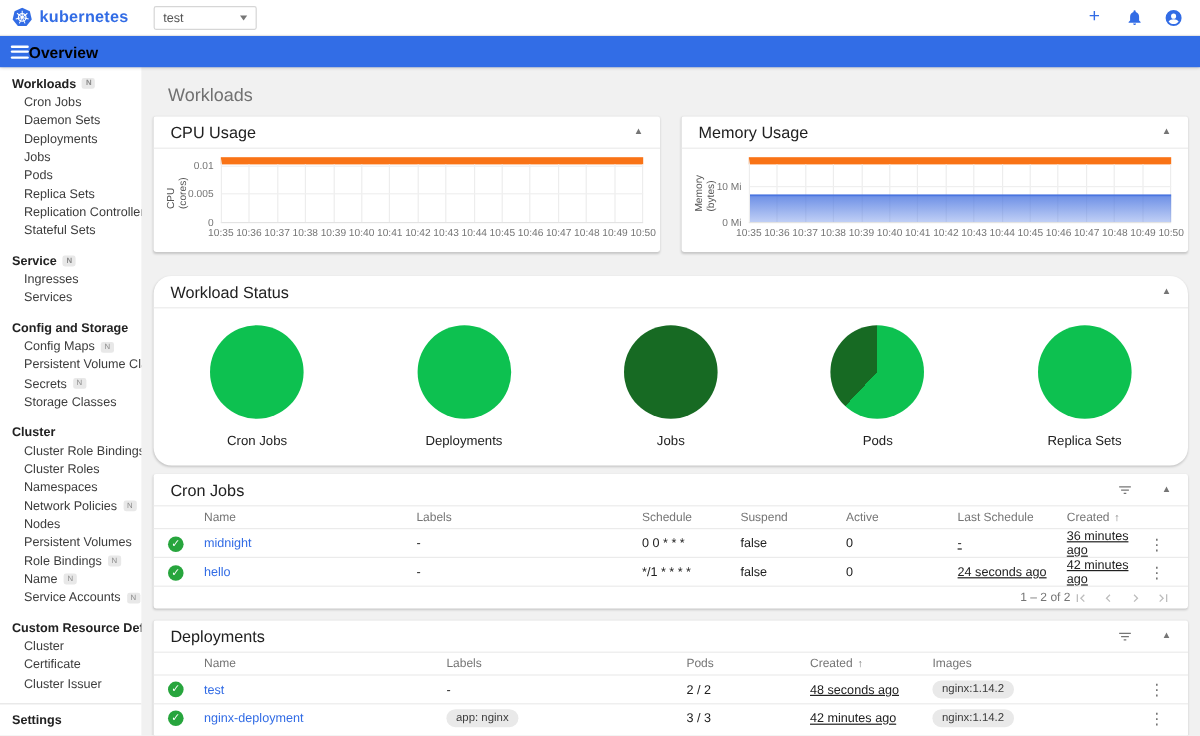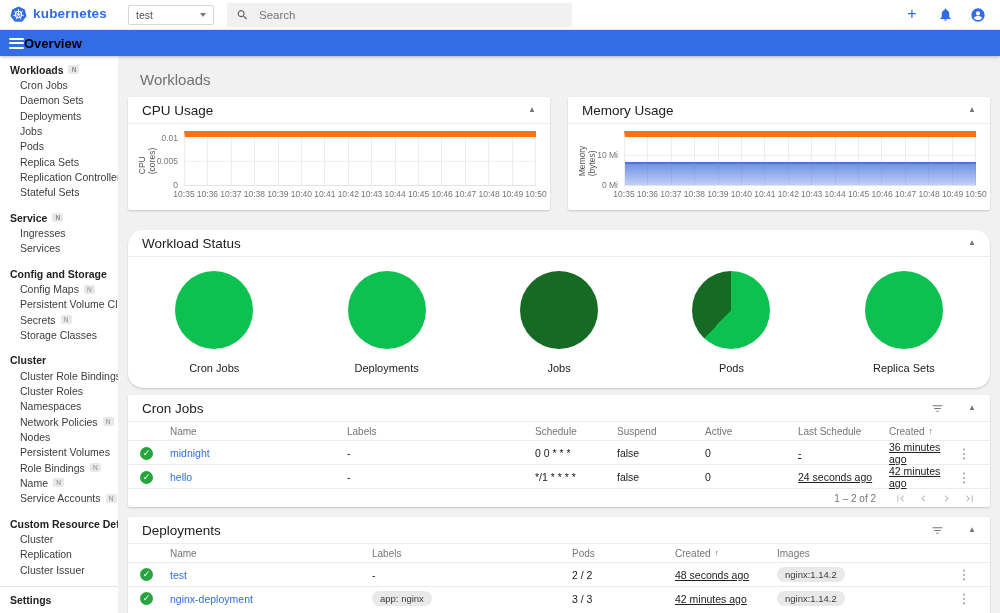--- a/index.html
+++ b/index.html
@@ -72,47 +72,41 @@
   .dep-grid { grid-template-columns:30px 202px 200px 103px 102px 1fr 24px; }
   .t-hdr { height:18px; font-size:10px; color:#757575; }
   .t-row { height:24px; font-size:10.5px; color:#212121; border-top:1px solid #ebebeb; }
   .sort-wrap { display:flex; align-items:center; gap:4px; }
   .sort-arrow { font-size:9px; color:#757575; }
   .ok-icon { width:13px; height:13px; border-radius:50%; background:#27a53d; color:#fff; font-size:9px; display:flex; align-items:center; justify-content:center; line-height:1; }
   .name-link { color:#326ce5; cursor:pointer; }
   .u-val { text-decoration:underline; cursor:pointer; }
   .chip { display:inline-block; background:#e9e9e9; border-radius:9px; padding:2px 8px; font-size:9.5px; color:#3c3c3c; }
   .menu-dots { color:#757575; font-size:13px; cursor:pointer; text-align:center; }
-  .t-pag { height:19px; border-top:1px solid #ebebeb; display:flex; align-items:center; justify-content:flex-end; gap:18px; padding-right:14px; font-size:10px; color:#757575; }
+  .t-pag { height:19px; border-top:1px solid #ebebeb; display:flex; align-items:center; justify-content:flex-end; gap:2px; padding-right:14px; font-size:10px; color:#757575; }
   .pag-icons { display:flex; align-items:center; gap:10px; }
 </style>
 </head>
 <body>
 
 <div class="app">
 
   <div class="topbar">
     <div class="logo-wrap">
       <svg viewBox="0 0 16 16" width="17" height="17">
         <polygon points="8,0.4 14,3.2 15.5,9.6 11.4,14.8 4.6,14.8 0.5,9.6 2,3.2" fill="#326ce5"></polygon>
         <circle cx="8" cy="8" r="3" fill="none" stroke="#fff" stroke-width="1"></circle>
         <path d="M8 8L8 2.8M8 8L12.07 4.76M8 8L13.07 9.16M8 8L10.26 12.69M8 8L5.74 12.69M8 8L2.93 9.16M8 8L3.93 4.76" stroke="#fff" stroke-width="0.8" fill="none"></path>
       </svg>
       <span class="logo-text">kubernetes</span>
     </div>
     <div class="ns-select">
       <span class="ns-value">test</span>
       <span class="ns-caret"></span>
     </div>
-    <div class="searchbar">
-      <svg viewBox="0 0 24 24" width="14" height="14" fill="#616161">
-          <path d="M15.5 14h-.8l-.3-.3a6.5 6.5 0 1 0-.7.7l.3.3v.8l5 5 1.5-1.5-5-5zm-6 0a4.5 4.5 0 1 1 0-9 4.5 4.5 0 0 1 0 9z"></path>
-        </svg>
-      <input type="text" placeholder="Search" style="">
-    </div>
     <div class="topbar-right">
       <div class="tb-icon">
           <span class="plus-glyph">+</span>
         </div>
       <div class="tb-icon">
         <svg viewBox="0 0 24 24" width="15" height="15" fill="#326ce5">
             <path d="M12 22c1.1 0 2-.9 2-2h-4c0 1.1.9 2 2 2zm6-6v-5c0-3.1-1.6-5.6-4.5-6.3V4a1.5 1.5 0 0 0-3 0v.7C7.6 5.4 6 7.9 6 11v5l-2 2v1h16v-1l-2-2z"></path>
           </svg>
       </div>
       <div class="tb-icon">
@@ -232,21 +226,21 @@
           </div>
         </div>
         <div class="side-sec">
           <div class="side-hdr">
             <span>Custom Resource Definitions</span>
           </div>
           <div class="side-item">
             <span>Cluster</span>
           </div>
           <div class="side-item">
-            <span>Replication</span>
+            <span>Certificate</span>
           </div>
           <div class="side-item">
             <span>Cluster Issuer</span>
           </div>
         </div>
       </div>
     <div class="side-div"></div>
     <div>
         <div class="side-foot">Settings</div>
         <div class="side-foot">About</div>

